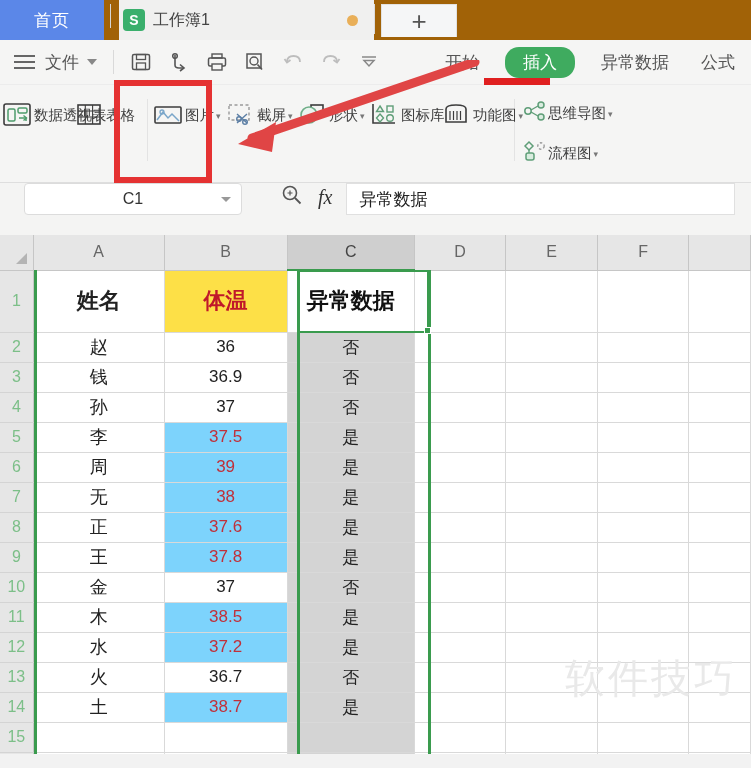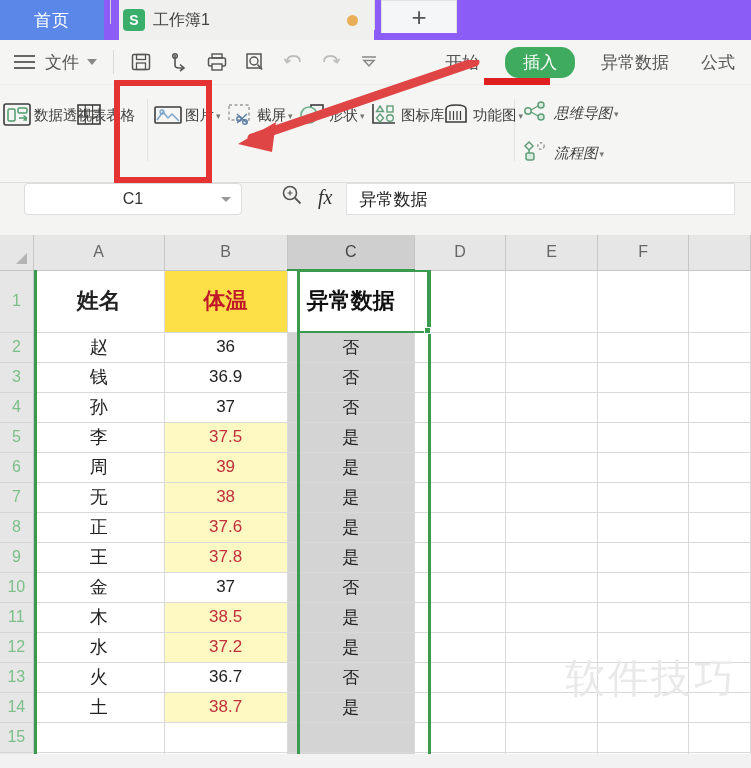--- a/index.html
+++ b/index.html
@@ -6,23 +6,23 @@
   html, body {
     width: 751px; height: 768px;
     font-family: "Liberation Sans", "DejaVu Sans", sans-serif;
     background: #f2f2f2;
     overflow: hidden;
   }
 
   
   .tabbar {
     height: 40px;
-    background: #8b5cf6;
+    background: #a16207;
     display: flex;
-    align-items: flex-start;
+    align-items: center;
     position: relative;
   }
   .home-tab {
     width: 104px; height: 40px;
     background: #5b87e8;
     color: #ffffff;
     font-size: 17px;
     display: flex; align-items: center; justify-content: center;
     letter-spacing: 1px;
   }
@@ -117,21 +117,21 @@
     padding-top: 10px;
     position: relative;
   }
   .rb-ico { height: 40px; display:flex; align-items:center; justify-content:center; }
   .rb-label { font-size: 14.5px; color: #3f3f3f; white-space: nowrap; }
   .rb-label .dd { font-size: 9px; vertical-align: middle; margin-left: 2px; color:#777; }
   .rb-sep { width: 1px; height: 62px; background: #e3e3e3; margin: 14px 3px 0 3px; }
 
   .rb-stack { display:flex; flex-direction:column; padding-top: 8px; }
   .rb-row { display:flex; align-items:center; height: 40px; padding-left: 4px; }
-  .rb-row .rb-label { margin-left: 6px; font-size: 14.5px; font-style: italic; }
+  .rb-row .rb-label { font-size: 14.5px; }
 
   
   .annot-rect {
     position: absolute;
     left: 114px; top: 80px;
     width: 98px; height: 103px;
     border: 6px solid #e53232;
     pointer-events: none;
     z-index: 40;
   }
@@ -213,21 +213,21 @@
     border-right: 1px solid #d9d9d9;
     border-bottom: 1px solid #d9d9d9;
     text-align: center;
     font-size: 17px;
     color: #222;
     background: #fff;
     height: 30px;
     font-family: "Liberation Sans", sans-serif;
   }
   td.cell.namecol { font-size: 18px; }
-  td.cell.hot { background: #fef9c3; color: #c0303a; }
+  td.cell.hot { background: #7dd3fc; color: #c0303a; }
   td.cell.grayfill { background: #d4d4d4; }
   td.cell.hdr { font-weight: bold; font-size: 22px; height: 62px; }
   td.cell.hdr.pink { background:#fde047; color:#c0182a; }
   td.cell.hdr.sel { background:#fff; color:#111; }
   .sel-left { position:absolute; width:3px; background:#3a9b4e; pointer-events:none; }
   .active-cell-box {
     position: absolute;
     border: 2px solid #3a9b4e;
     pointer-events: none;
   }

